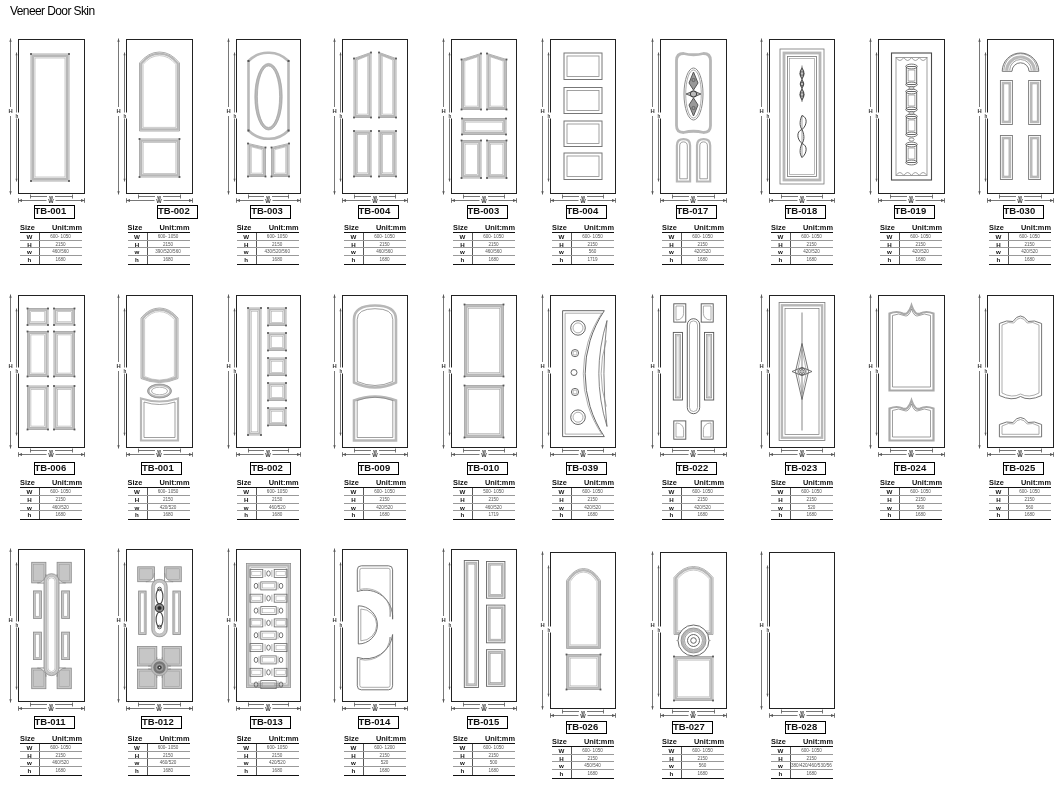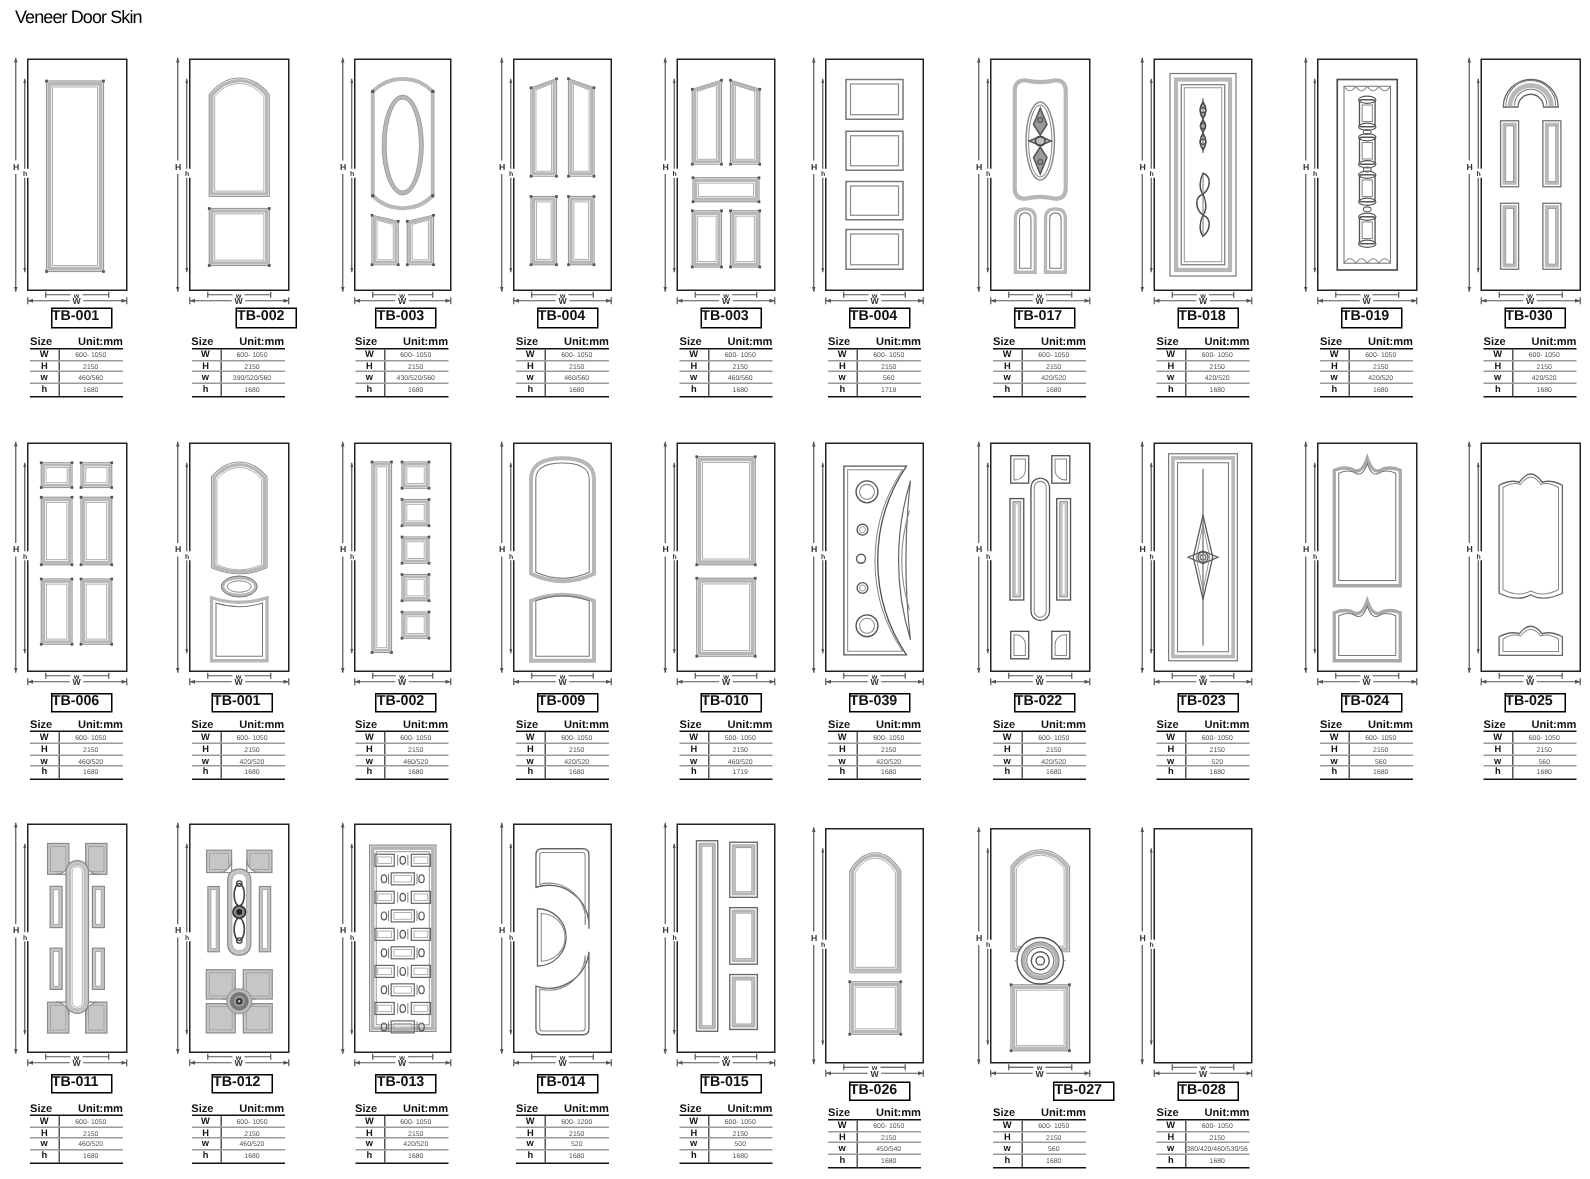--- a/index.html
+++ b/index.html
@@ -1788,21 +1788,21 @@
     <line x1="76.5" y1="163.5" x2="76.5" y2="167.5" stroke="#555" stroke-width="0.8"></line>
     <text x="55.0" y="167.5" font-size="4.8" fill="#333" text-anchor="middle" font-weight="bold">w</text>
     <line x1="22.5" y1="169.5" x2="50.5" y2="169.5" stroke="#555" stroke-width="0.8"></line>
     <line x1="59.5" y1="169.5" x2="88.5" y2="169.5" stroke="#555" stroke-width="0.8"></line>
     <line x1="22.5" y1="167.2" x2="22.5" y2="171.8" stroke="#555" stroke-width="0.8"></line>
     <line x1="88.5" y1="167.2" x2="88.5" y2="171.8" stroke="#555" stroke-width="0.8"></line>
     <path d="M 22.5 169.5 l 3.5 -1.4 l 0 2.8 Z" stroke="none" stroke-width="0" fill="#555"></path>
     <path d="M 88.5 169.5 l -3.5 -1.4 l 0 2.8 Z" stroke="none" stroke-width="0" fill="#555"></path>
     <text x="55.0" y="171.7" font-size="5.8" fill="#333" text-anchor="middle" font-weight="bold">W</text>
   </svg>
-<div class="lbl" style="left:702px;top:720.5px">TB-027</div>
+<div class="lbl" style="left:672px;top:720.5px">TB-027</div>
 <div class="thead" style="left:662.0px;top:737.2px">
     <span>Size</span>
     <span>Unit:mm</span>
   </div>
 <div class="tbl" style="left:662.0px;top:745.8px">
     <div class="tr">
       <div class="tl">W</div>
       <div class="tv">600- 1050</div>
     </div>
     <div class="tr">

